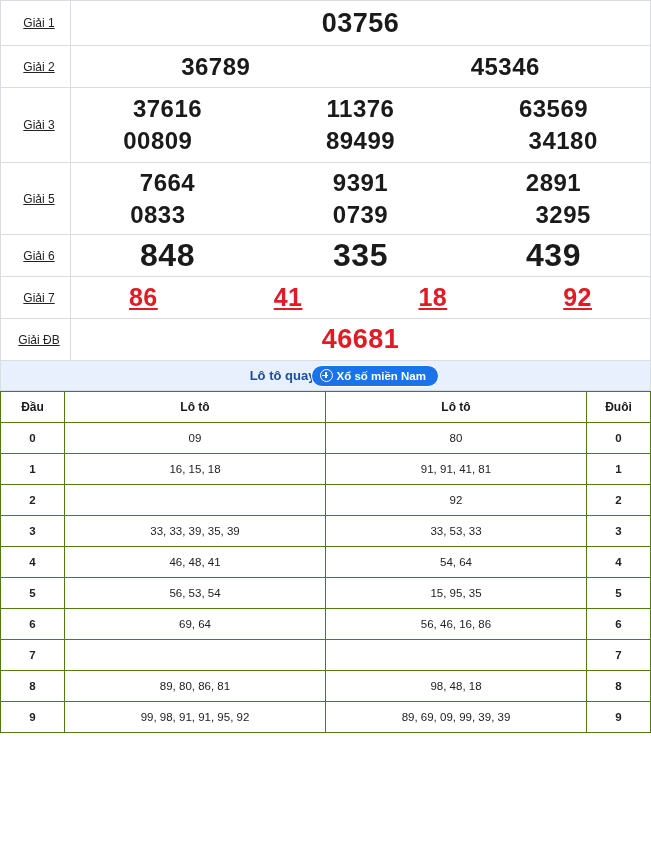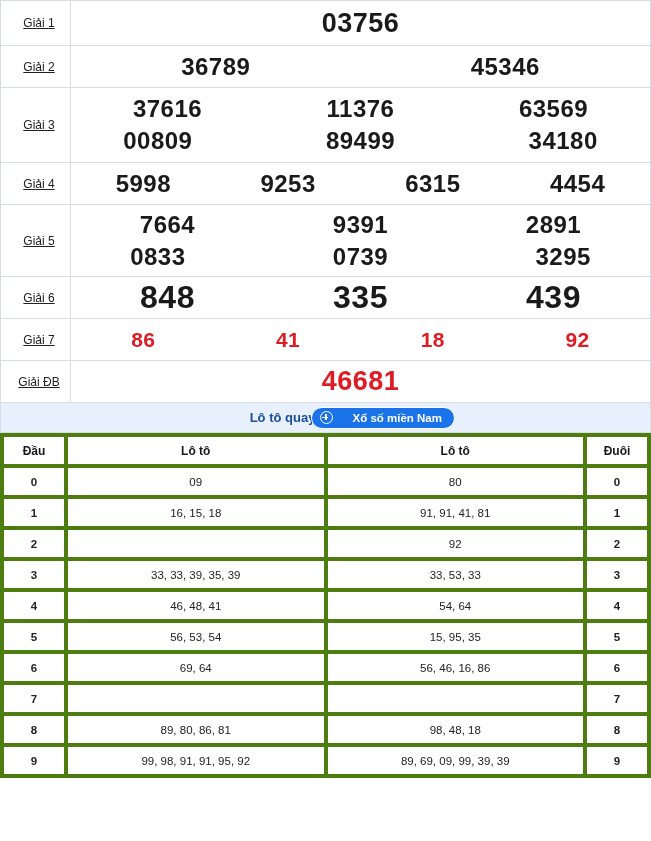--- a/index.html
+++ b/index.html
@@ -53,21 +53,21 @@
     letter-spacing: 0.5px;
     flex: 1;
     text-align: center;
   }
   .g1 .num { font-size: 27px; }
   .g2 .num { font-size: 24px; }
   .g3 .num { font-size: 24px; }
   .g4 .num { font-size: 24px; }
   .g5 .num { font-size: 24px; }
   .g6 .num { font-size: 32px; }
-  .g7 .num { font-size: 21px; color: #e01b24; }
+  .g7 .num { font-size: 25px; color: #e01b24; text-decoration: underline; }
   .gdb .num { font-size: 27px; color: #e01b24; }
 
   tr.r1 td { height: 45px; }
   tr.r2 td { height: 42px; }
   tr.r3 td { height: 75px; }
   tr.r4 td { height: 42px; }
   tr.r5 td { height: 72px; }
   tr.r6 td { height: 42px; }
   tr.r7 td { height: 42px; }
   tr.rdb td { height: 42px; }
@@ -95,21 +95,21 @@
     transform: translateX(-15px);
     top: 4px;
     background: #1a73e8;
     color: #fff;
     font-size: 11.5px;
     font-weight: bold;
     border-radius: 11px;
     padding: 3px 12px 4px 8px;
     display: flex;
     align-items: center;
-    gap: 20px;
+    gap: 4px;
     white-space: nowrap;
     border: 1px solid #ffffff;
   }
   .badge-icon {
     display: inline-block;
     width: 13px;
     height: 13px;
     border: 1.5px solid #fff;
     border-radius: 50%;
     position: relative;
@@ -133,21 +133,21 @@
     background: #fff;
   }
 
   
   table.loto {
     width: 651px;
     border-collapse: collapse;
     table-layout: fixed;
   }
   table.loto th, table.loto td {
-    border: 4px solid #4d7c0f;
+    border: 1px solid #4d7c0f;
     text-align: center;
     font-size: 11.5px;
     height: 31px;
     color: #222;
   }
   table.loto th {
     font-weight: bold;
     color: #1a1a1a;
     font-size: 12px;
   }
@@ -194,31 +194,20 @@
             <span class="num">63569</span>
           </div>
           <div class="row-vals">
             <span class="num">00809</span>
             <span class="num">89499</span>
             <span class="num">34180</span>
           </div>
         </td>
       </tr>
 
-      <tr class="r4">
-        <td class="label">Giải 4</td>
-        <td class="values g4">
-          <div class="row-vals">
-            <span class="num">5998</span>
-            <span class="num">9253</span>
-            <span class="num">6315</span>
-            <span class="num">4454</span>
-          </div>
-        </td>
-      </tr>
 
       <tr class="r5">
         <td class="label">Giải 5</td>
         <td class="values g5">
           <div class="row-vals">
             <span class="num">7664</span>
             <span class="num">9391</span>
             <span class="num">2891</span>
           </div>
           <div class="row-vals">

